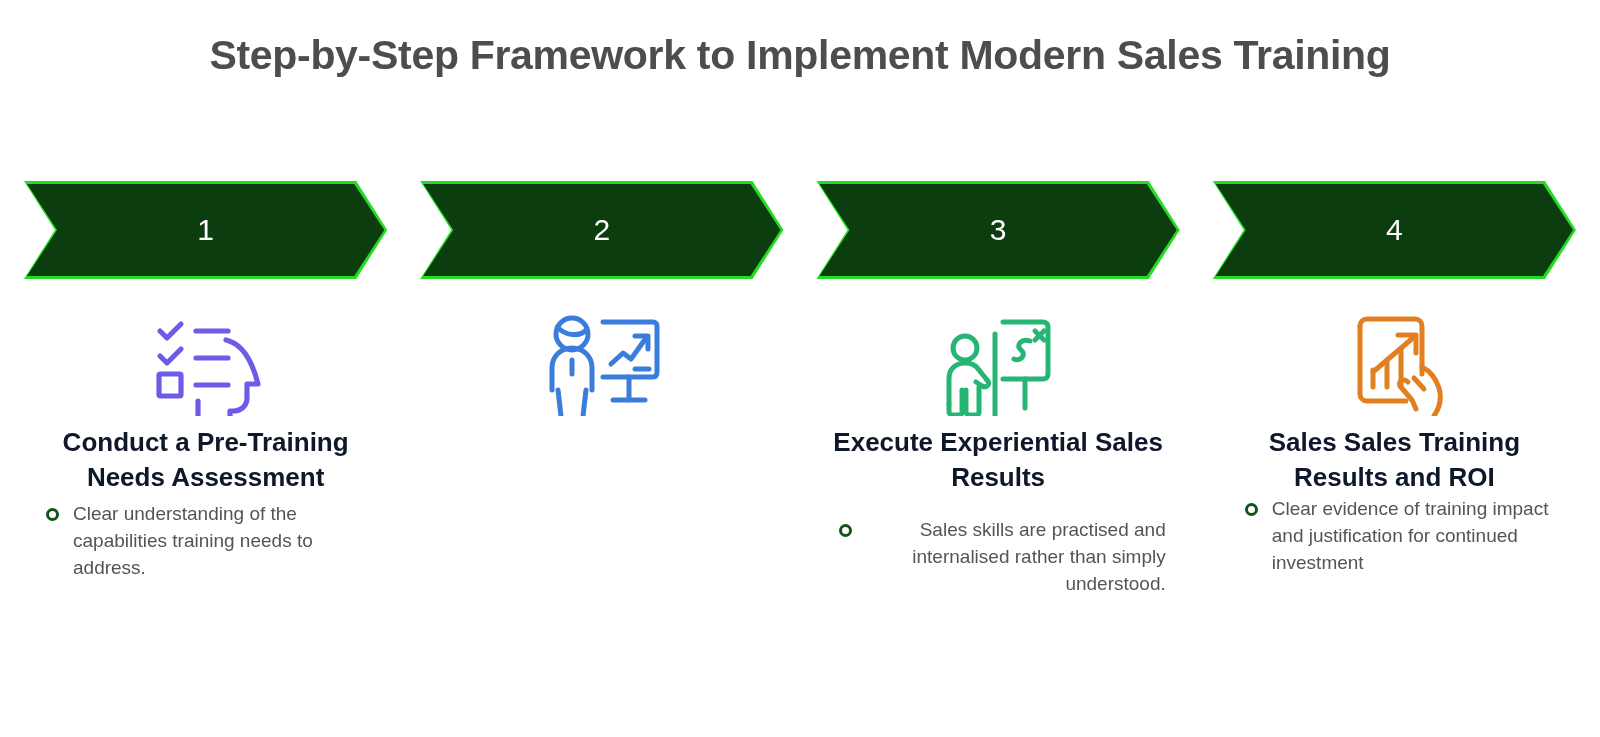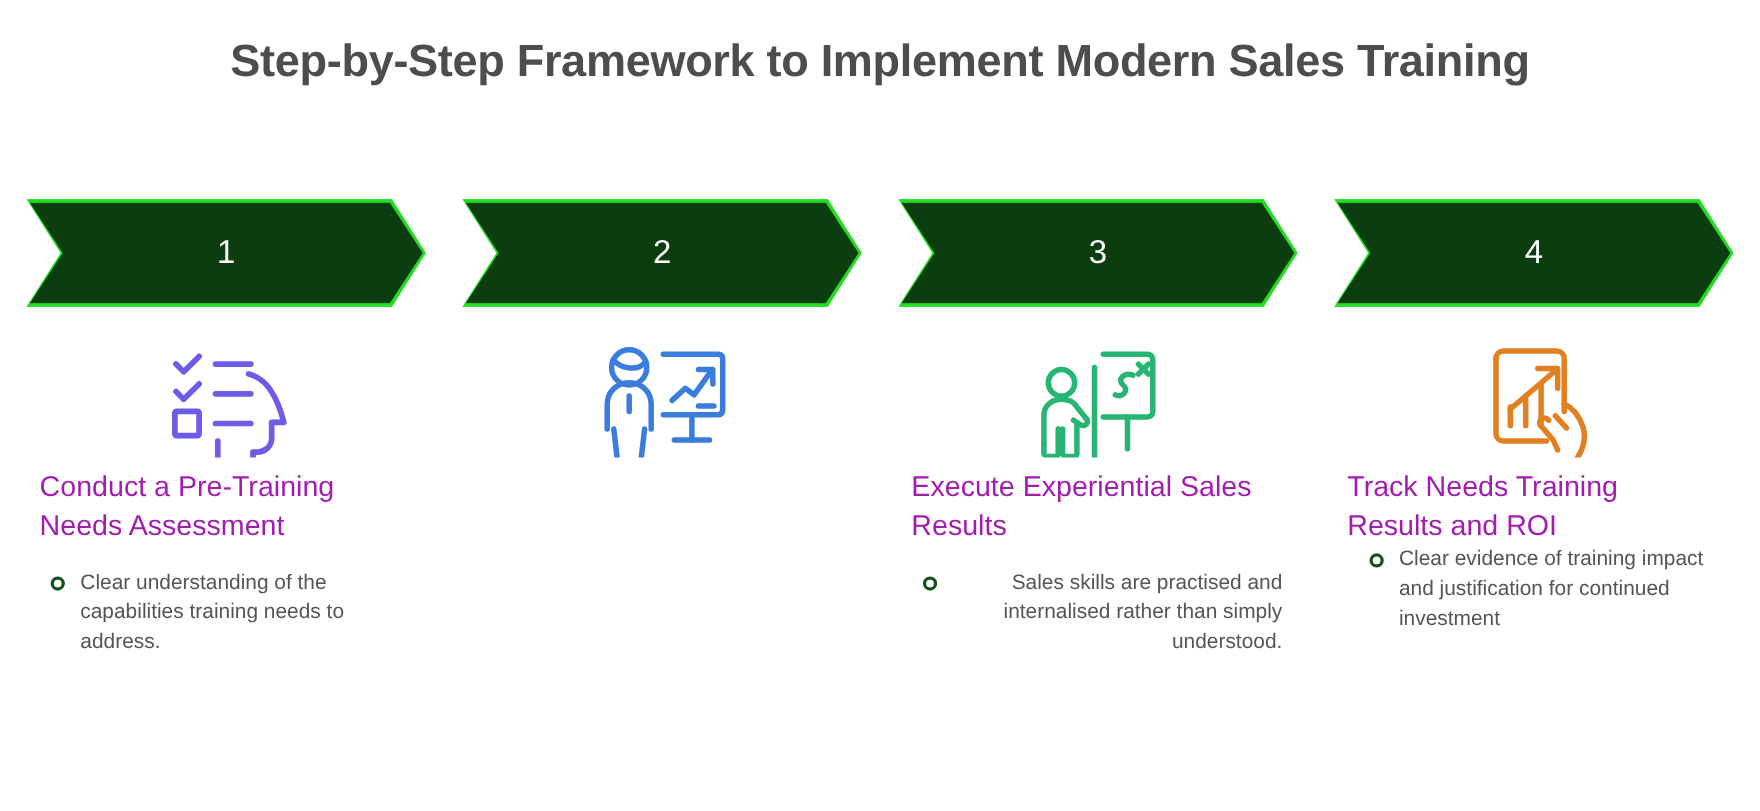--- a/index.html
+++ b/index.html
@@ -98,25 +98,27 @@
 
   .icon-wrap {
     height: 122px;
     display: flex;
     align-items: center;
     justify-content: center;
   }
   .icon-wrap svg { display: block; }
 
   .col-heading {
-    color: #a21caf;
+    text-align: center;
+    color: #0f172a;
     font-size: 26px;
     line-height: 35px;
     padding: 0 12px;
     box-sizing: border-box;
+    font-weight: bold;
   }
 
   .bullet {
     display: flex;
     align-items: flex-start;
     gap: 14px;
     padding-left: 22px;
     padding-right: 14px;
     box-sizing: border-box;
   }
@@ -129,21 +131,21 @@
     box-sizing: border-box;
     margin-top: 8px;
   }
   .bullet-text {
     color: #555555;
     font-size: 19px;
     line-height: 27px;
   }
 
   
-  .col-1 .bullet { margin-top: 21px; }
+  .col-1 .bullet { margin-top: 5px; }
   .col-2 .bullet { margin-top: 21px; padding-left: 34px; }
   .col-3 .bullet { margin-top: 21px; text-align: right; }
   .col-4 .bullet { padding-left: 32px; }
 </style>
 </head>
 <body>
 
 <div class="page">
 
   <div class="title">Step-by-Step Framework to Implement Modern Sales Training</div>
@@ -245,21 +247,21 @@
           <line x1="31" y1="75" x2="31" y2="58"></line>
           <line x1="45" y1="75" x2="45" y2="48"></line>
           <line x1="59" y1="75" x2="59" y2="38"></line>
           <line x1="31" y1="60" x2="72" y2="25"></line>
           <polyline points="56,23 74,23 74,41"></polyline>
           <path d="M80 55 C88 59 94 67 97 76 C100 86 98 95 92 104"></path>
           <path d="M66 70 C62 66 56 69 58 74 L70 88 L74 97"></path>
           <path d="M72 66 L82 77"></path>
         </svg>
       </div>
-      <div class="col-heading">Track Needs Training Results and ROI</div>
+      <div class="col-heading">Sales Sales Training Results and ROI</div>
       <div class="bullet">
         <span class="bullet-marker"></span>
         <span class="bullet-text">Clear evidence of training impact and justification for continued investment</span>
       </div>
     </div>
 
   </div>
 </div>
 
 </body></html>

